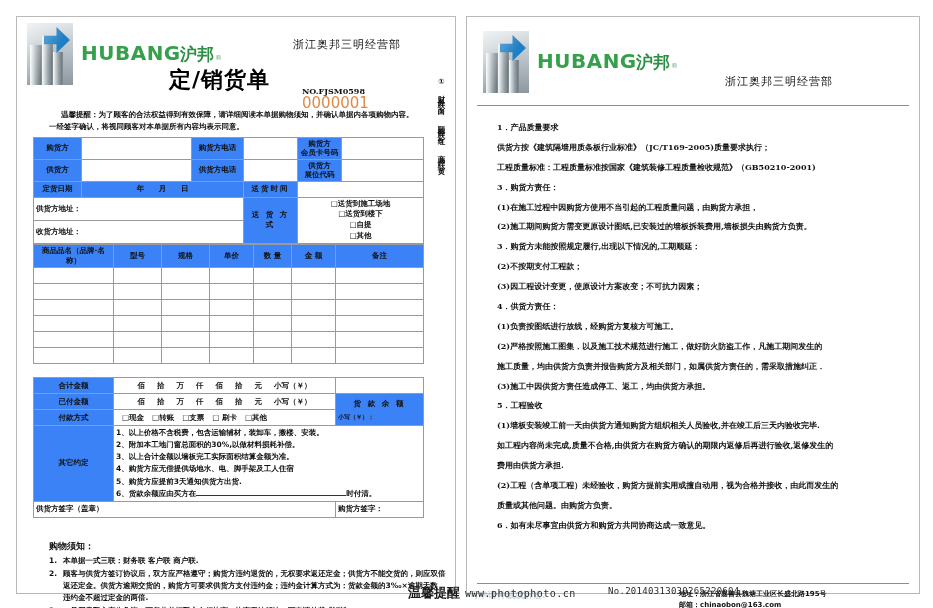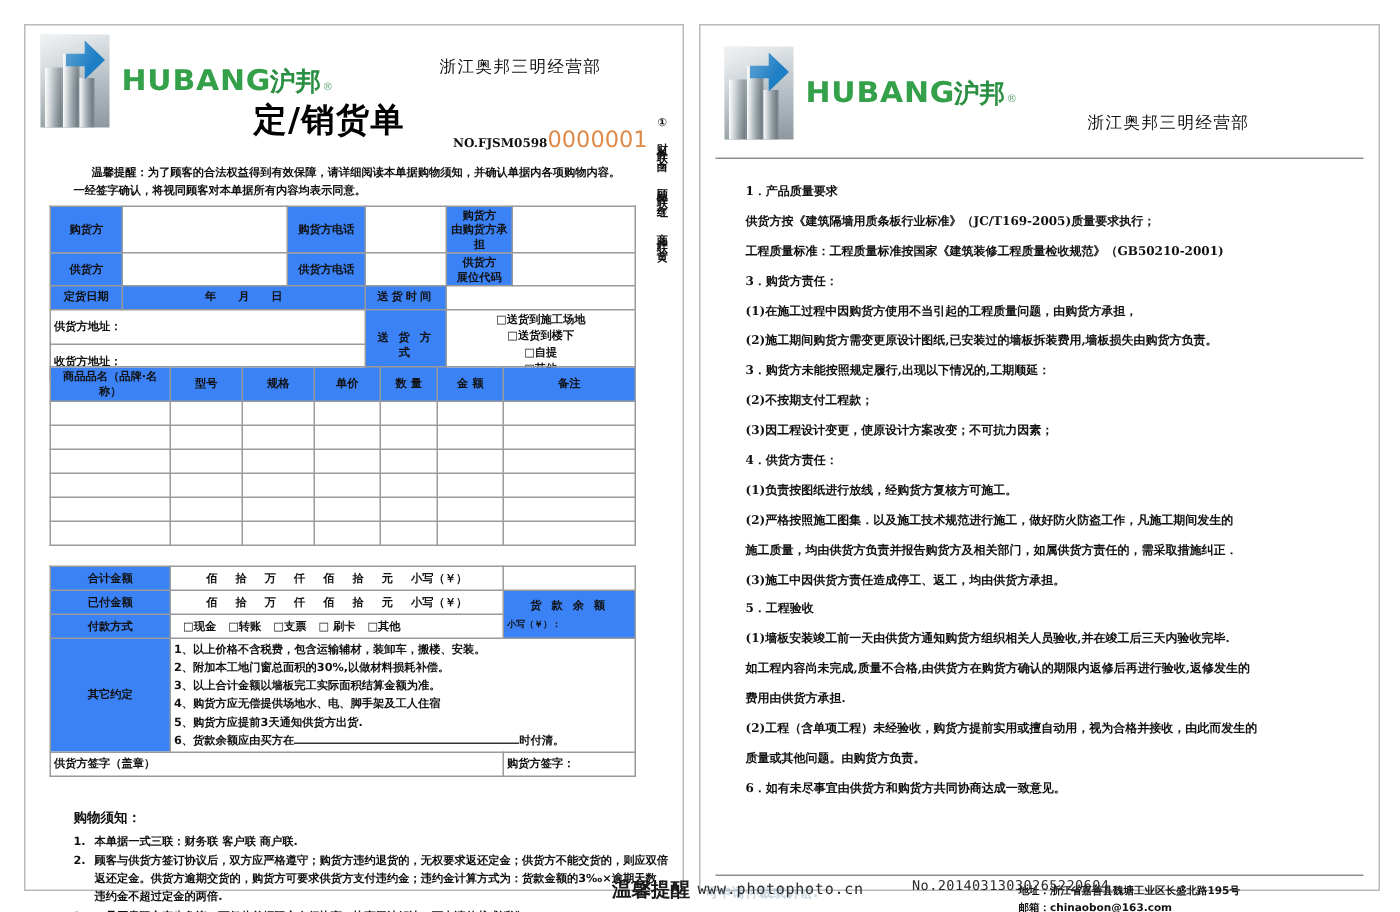--- a/index.html
+++ b/index.html
@@ -47,21 +47,21 @@
   }
   .logo-cn{font-size:17px;font-weight:700;color:#2a8f42;margin-left:4px;}
   .logo-tm{font-size:7px;color:#6ea97d;margin-left:1px;vertical-align:super;}
 
   
   .dept-line{position:absolute;font-size:11px;color:#111;letter-spacing:1px;}
   .doc-title{
     position:absolute;font-size:22px;font-weight:700;color:#000;
     letter-spacing:1px;
   }
-  .no-line{position:absolute;display:flex;align-items:baseline;}
+  .no-line{position:absolute;display:flex;align-items:baseline;flex-direction:column;}
   .no-prefix{font-family:"DejaVu Serif","Liberation Serif",serif;font-size:8px;font-weight:700;color:#111;}
   .no-digits{
     font-family:"DejaVu Sans","Liberation Sans",sans-serif;
     font-size:15px;color:#e08a4a;letter-spacing:0px;line-height:1;
   }
   .warn{
     position:absolute;left:32px;top:92px;width:398px;
     font-size:7.5px;line-height:1.55;color:#111;font-weight:700;
   }
   .warn .l1{text-indent:12px;}
@@ -180,21 +180,21 @@
           <col style="width:82px">
       </colgroup>
       <tbody>
           <tr>
         <td class="lbl">购货方</td>
         <td></td>
         <td class="lbl">购货方电话</td>
         <td></td>
         <td class="lbl tiny">
           <div>购货方</div>
-          <div>由购货方承担</div>
+          <div>会员卡号码</div>
         </td>
         <td></td>
       </tr>
       <tr>
         <td class="lbl">供货方</td>
         <td></td>
         <td class="lbl">供货方电话</td>
         <td></td>
         <td class="lbl tiny">
           <div>供货方</div>

